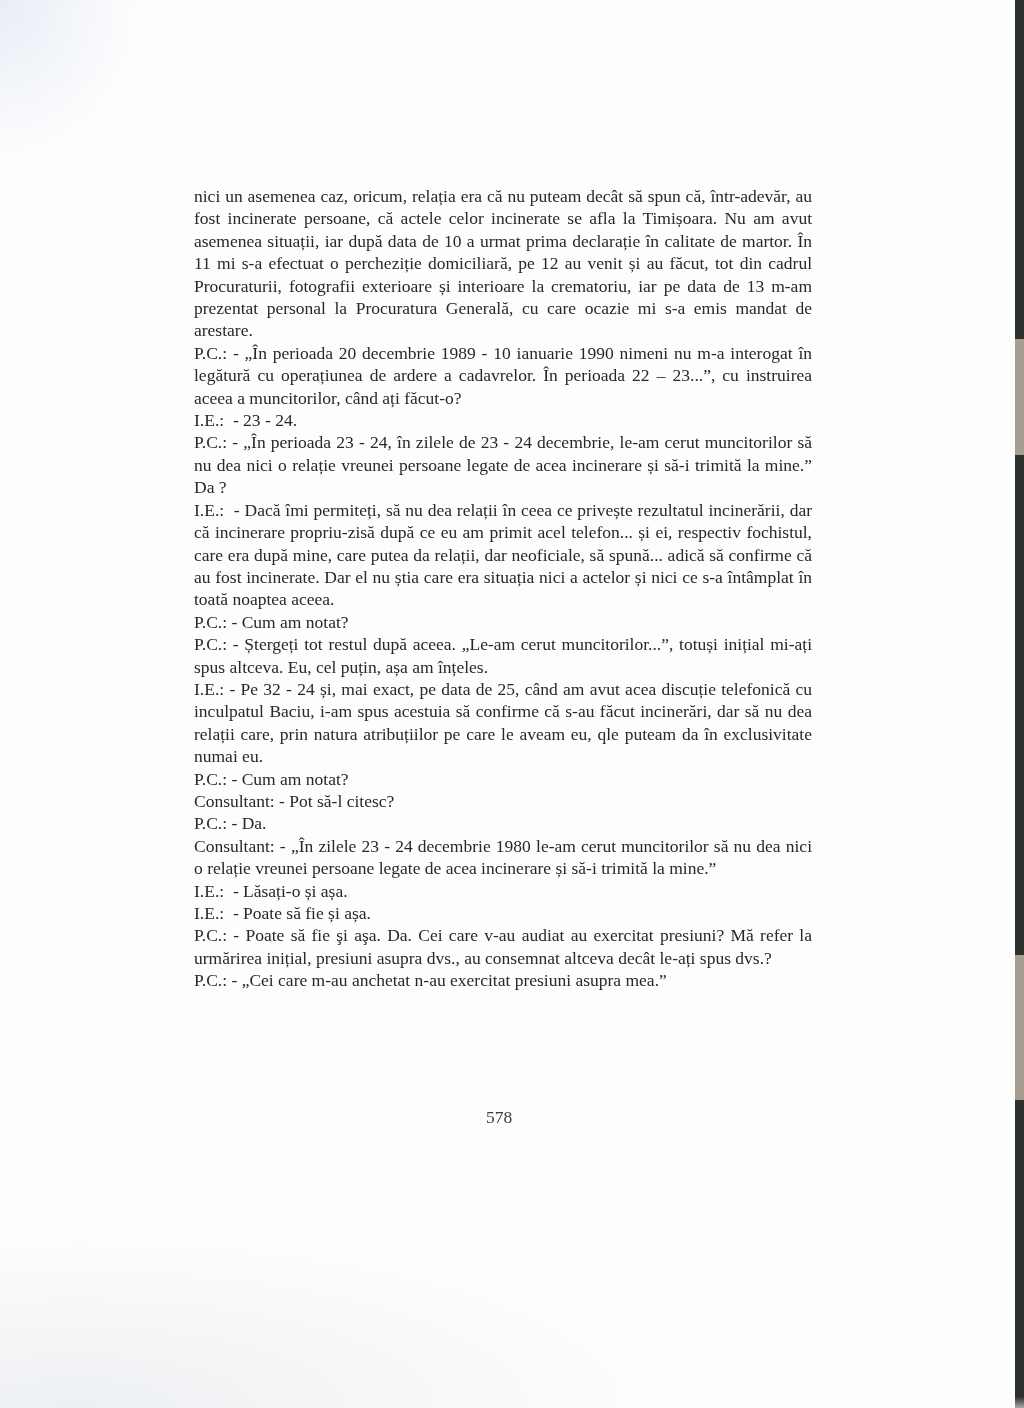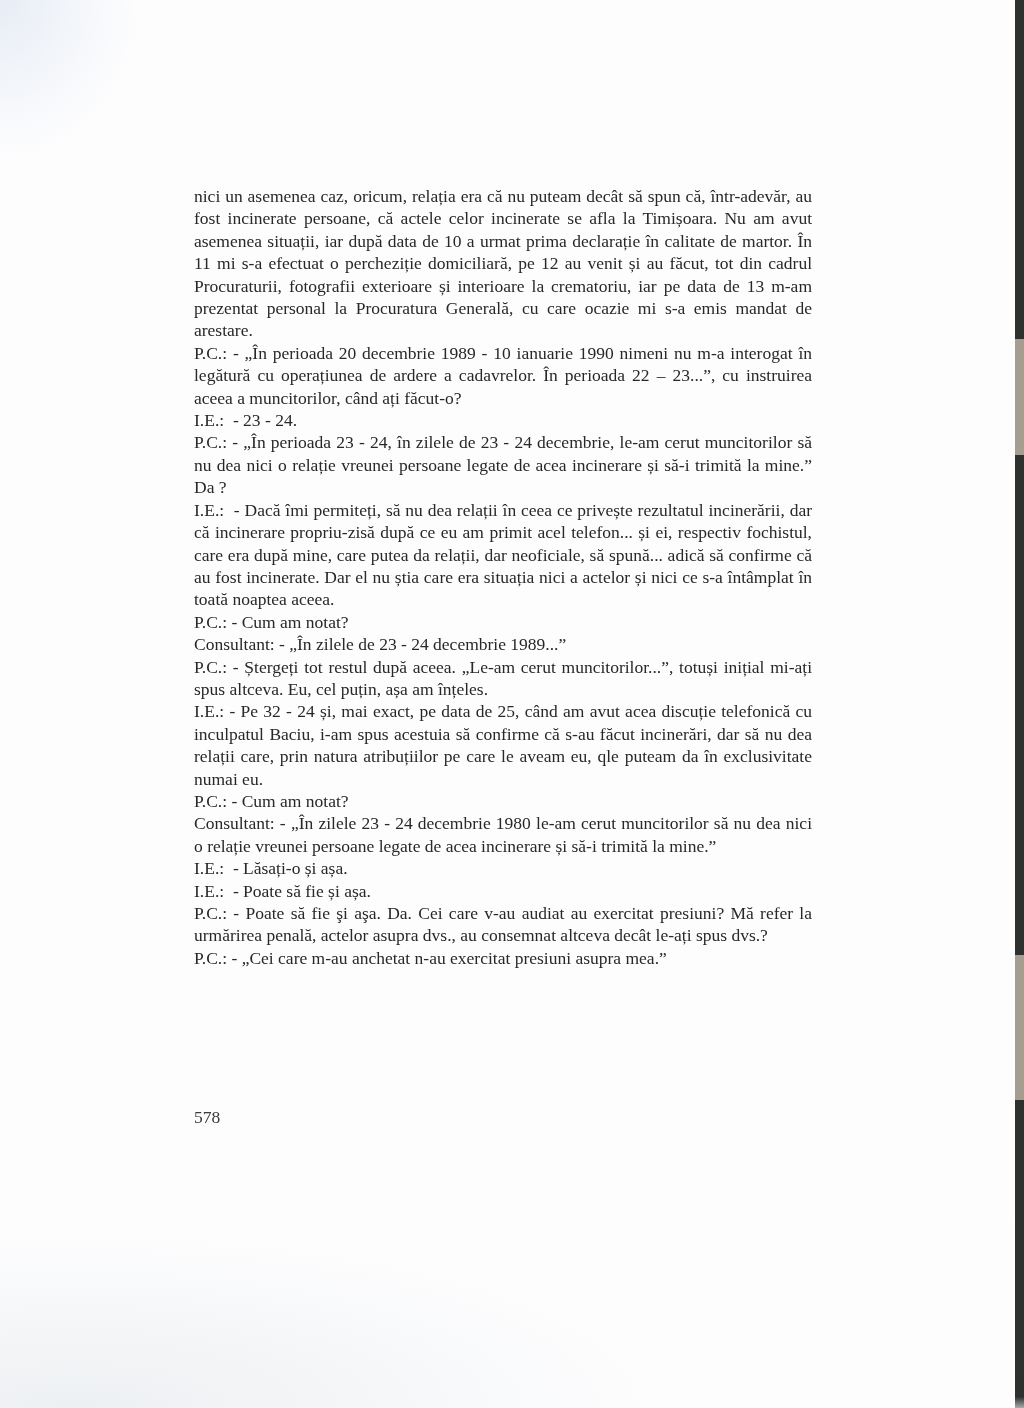--- a/index.html
+++ b/index.html
@@ -64,47 +64,48 @@
     margin: 0;
     padding: 0;
   }
   .para.italic {
   }
   .page-number {
     position: absolute;
     top: 1106px;
     left: 194px;
     width: 610px;
-    text-align: left;
+    text-align: center;
     color: #3a3a3a;
     font-size: 17.5px;
     line-height: 22px;
   }
 </style>
 </head>
 <body>
 
 <div class="page">
   <div class="tint-top-left"></div>
   <div class="tint-bottom-left"></div>
 
   <div class="text-block">
       <p class="para">nici un asemenea caz, oricum, relația era că nu puteam decât să spun că, într-adevăr, au fost incinerate persoane, că actele celor incinerate se afla la Timișoara. Nu am avut asemenea situații, iar după data de 10 a urmat prima declarație în calitate de martor. În 11 mi s-a efectuat o percheziție domiciliară, pe 12 au venit și au făcut, tot din cadrul Procuraturii, fotografii exterioare și interioare la crematoriu, iar pe data de 13 m-am prezentat personal la Procuratura Generală, cu care ocazie mi s-a emis mandat de arestare.</p>
       <p class="para italic">P.C.: - „În perioada 20 decembrie 1989 - 10 ianuarie 1990 nimeni nu m-a interogat în legătură cu operațiunea de ardere a cadavrelor. În perioada 22 – 23...”, cu instruirea aceea a muncitorilor, când ați făcut-o?</p>
       <p class="para">I.E.: &nbsp;- 23 - 24.</p>
       <p class="para italic">P.C.: - „În perioada 23 - 24, în zilele de 23 - 24 decembrie, le-am cerut muncitorilor să nu dea nici o relație vreunei persoane legate de acea incinerare și să-i trimită la mine.” Da ?</p>
       <p class="para">I.E.: &nbsp;- Dacă îmi permiteți, să nu dea relații în ceea ce privește rezultatul incinerării, dar că incinerare propriu-zisă după ce eu am primit acel telefon... și ei, respectiv fochistul, care era după mine, care putea da relații, dar neoficiale, să spună... adică să confirme că au fost incinerate. Dar el nu știa care era situația nici a actelor și nici ce s-a întâmplat în toată noaptea aceea.</p>
       <p class="para italic">P.C.: - Cum am notat?</p>
-      <p class="para">Consultant: - „În zilele de 23 - 24 decembrie 1989...”</p>
       <p class="para italic">P.C.: - Ștergeți tot restul după aceea. „Le-am cerut muncitorilor...”, totuși inițial mi-ați spus altceva. Eu, cel puțin, așa am înțeles.</p>
       <p class="para">I.E.: - Pe 32 - 24 și, mai exact, pe data de 25, când am avut acea discuție telefonică cu inculpatul Baciu, i-am spus acestuia să confirme că s-au făcut incinerări, dar să nu dea relații care, prin natura atribuțiilor pe care le aveam eu, qle puteam da în exclusivitate numai eu.</p>
       <p class="para italic">P.C.: - Cum am notat?</p>
+      <p class="para">Consultant: - Pot să-l citesc?</p>
+      <p class="para italic">P.C.: - Da.</p>
       <p class="para">Consultant: - „În zilele 23 - 24 decembrie 1980 le-am cerut muncitorilor să nu dea nici o relație vreunei persoane legate de acea incinerare și să-i trimită la mine.”</p>
       <p class="para">I.E.: &nbsp;- Lăsați-o și așa.</p>
       <p class="para">I.E.: &nbsp;- Poate să fie și așa.</p>
-      <p class="para italic">P.C.: - Poate să fie şi aşa. Da. Cei care v-au audiat au exercitat presiuni? Mă refer la urmărirea penală, actelor asupra dvs., au consemnat altceva decât le-ați spus dvs.?</p>
+      <p class="para italic">P.C.: - Poate să fie şi aşa. Da. Cei care v-au audiat au exercitat presiuni? Mă refer la urmărirea inițial, presiuni asupra dvs., au consemnat altceva decât le-ați spus dvs.?</p>
       <p class="para">P.C.: - „Cei care m-au anchetat n-au exercitat presiuni asupra mea.”</p>
     </div>
 
   <div class="page-number">578</div>
 
   <div class="scan-edge-right"></div>
 </div>
 
 </body></html>

